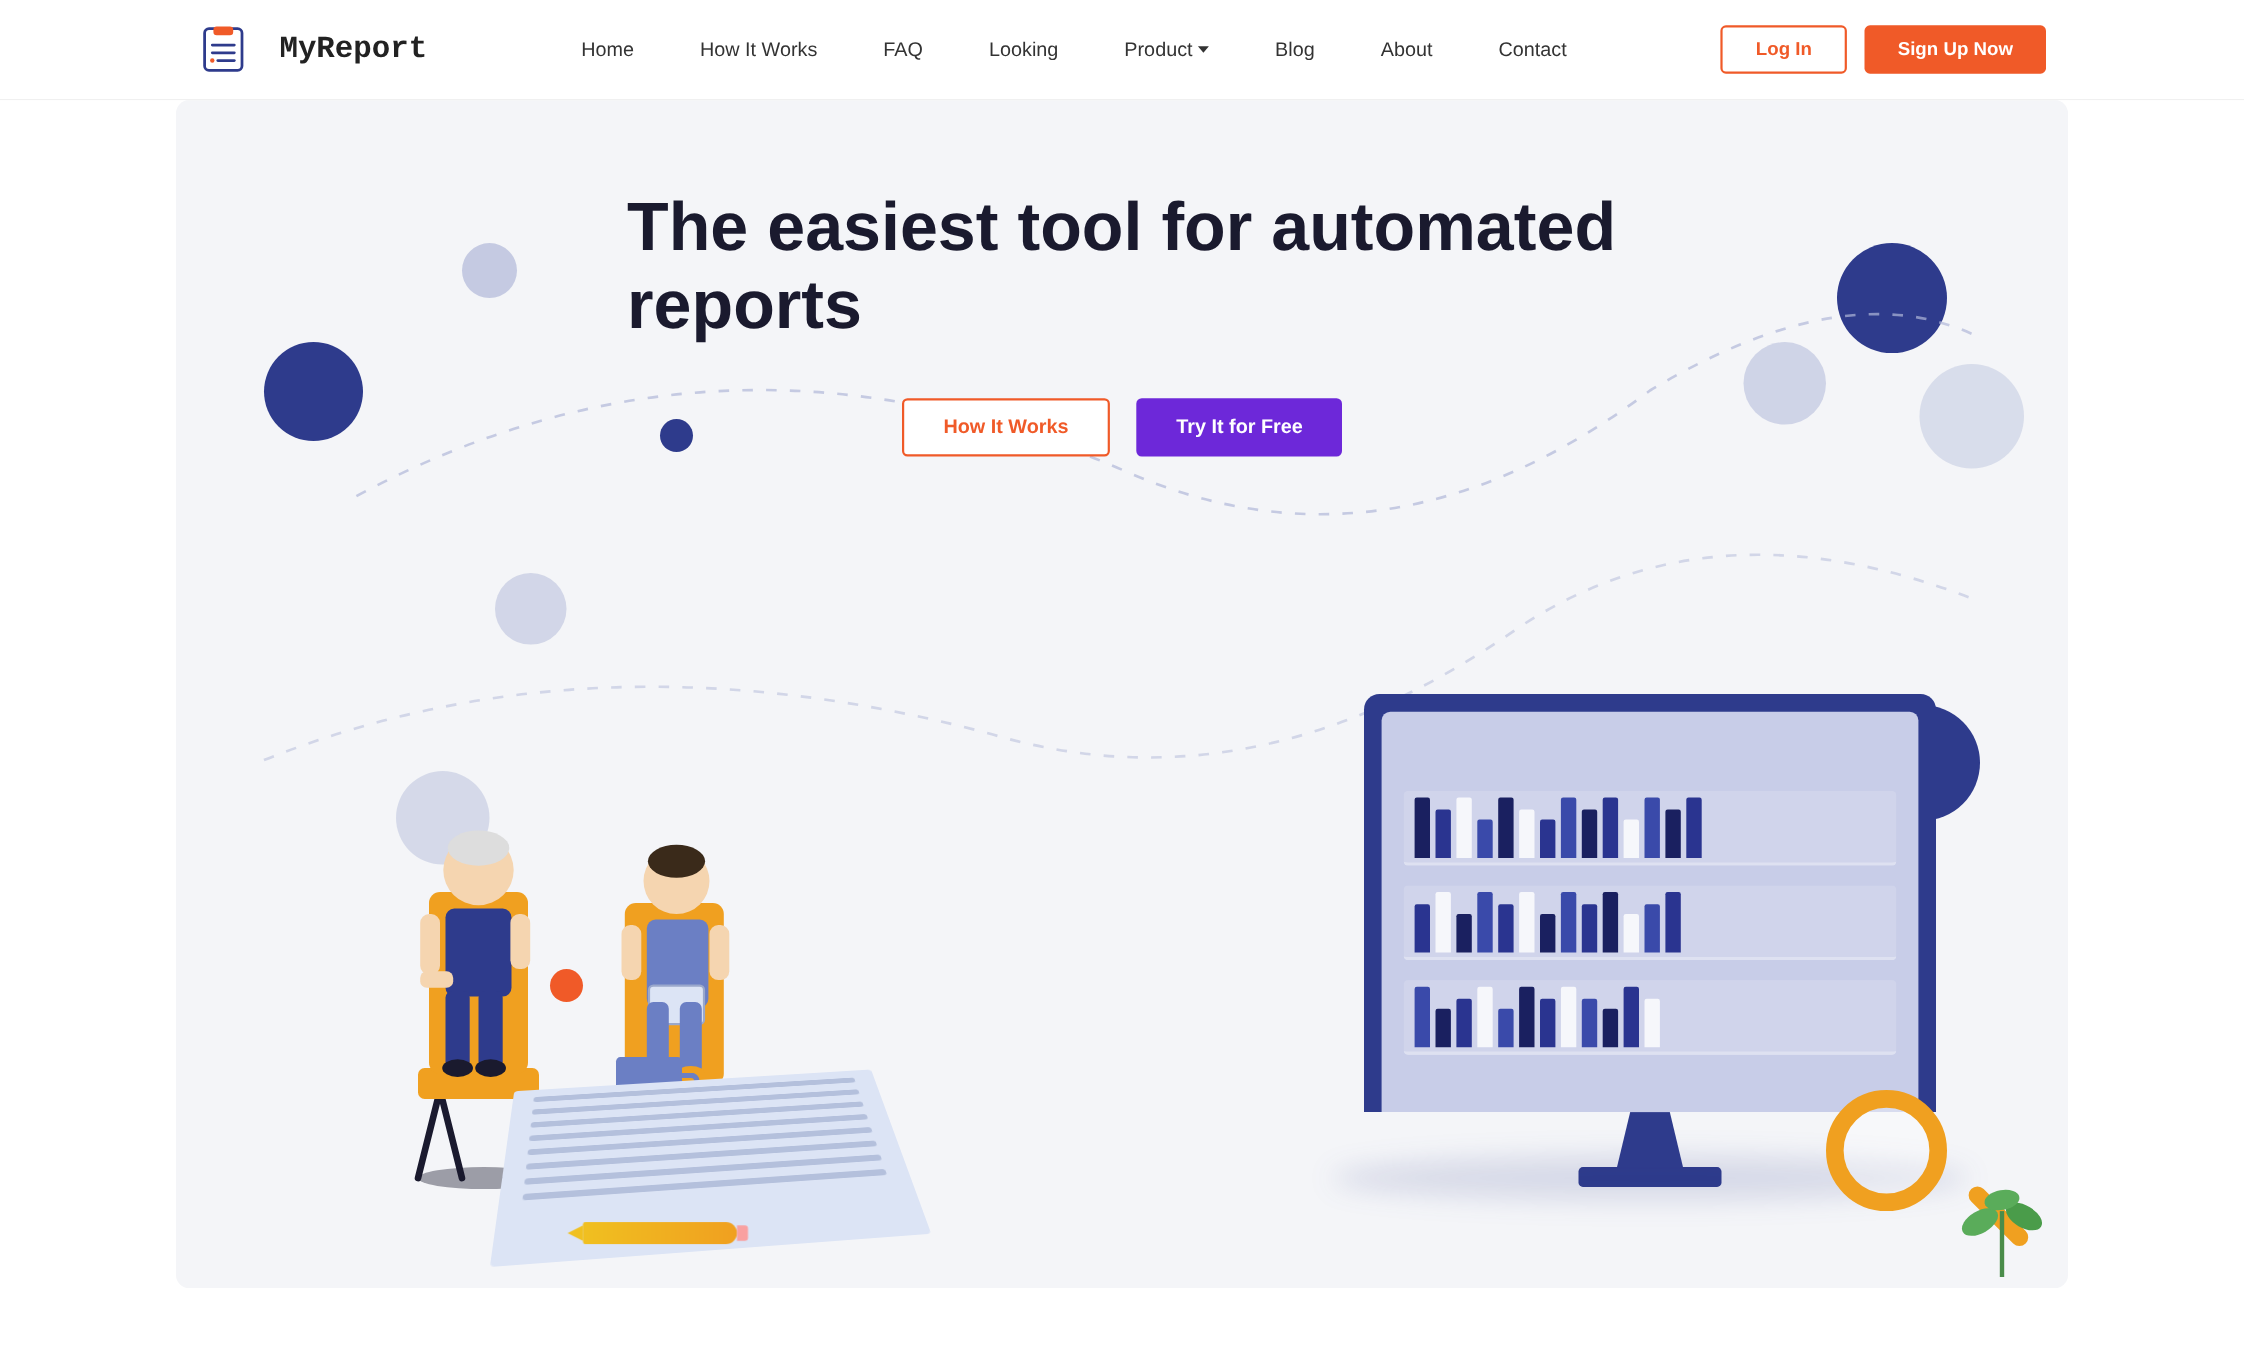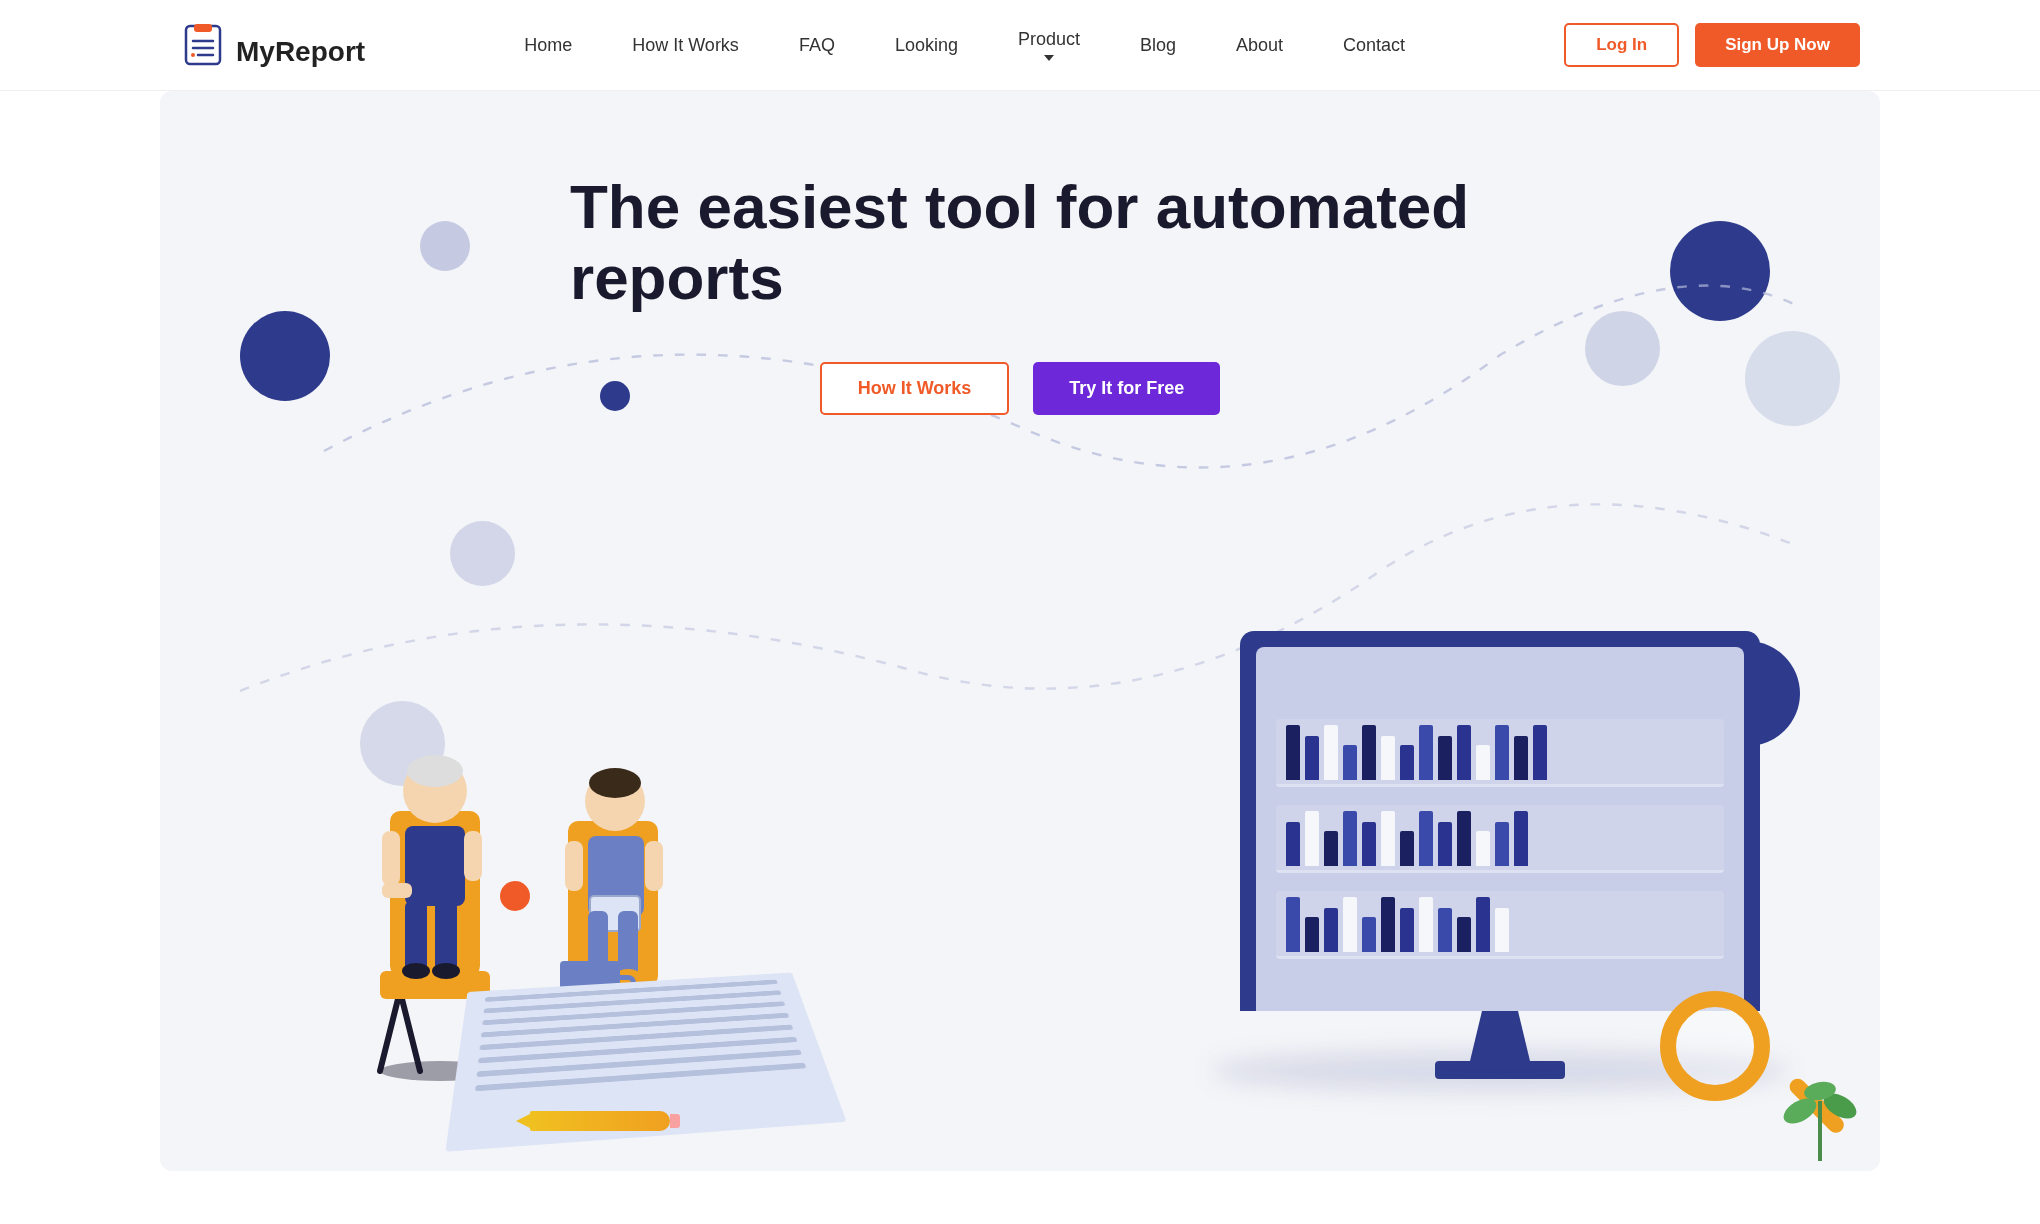--- a/index.html
+++ b/index.html
@@ -11,22 +11,23 @@
       align-items: center;
       justify-content: space-between;
       padding: 22px 180px;
       background: #fff;
       border-bottom: 1px solid #f0f0f0;
       position: relative;
       z-index: 10;
     }
     .logo-wrap {
       display: flex;
-      align-items: flex-end;
-      gap: 10px;
+      align-items: center;
+      gap: 28px;
+      font-family: Liberation Mono, monospace;
     }
     .logo-icon {
       width: 46px;
       height: 46px;
     }
     .logo-text {
       font-size: 28px;
       font-weight: 700;
       color: #222;
     }
@@ -39,21 +40,20 @@
     .nav-links a {
       text-decoration: none;
       color: #333;
       font-size: 18px;
       font-weight: 500;
     }
     .product-link {
       display: flex;
       align-items: center;
       gap: 5px;
-      flex-direction: column;
     }
     .chevron-down {
       width: 0; height: 0;
       border-left: 5px solid transparent;
       border-right: 5px solid transparent;
       border-top: 6px solid #333;
       display: inline-block;
     }
     .nav-buttons {
       display: flex;

